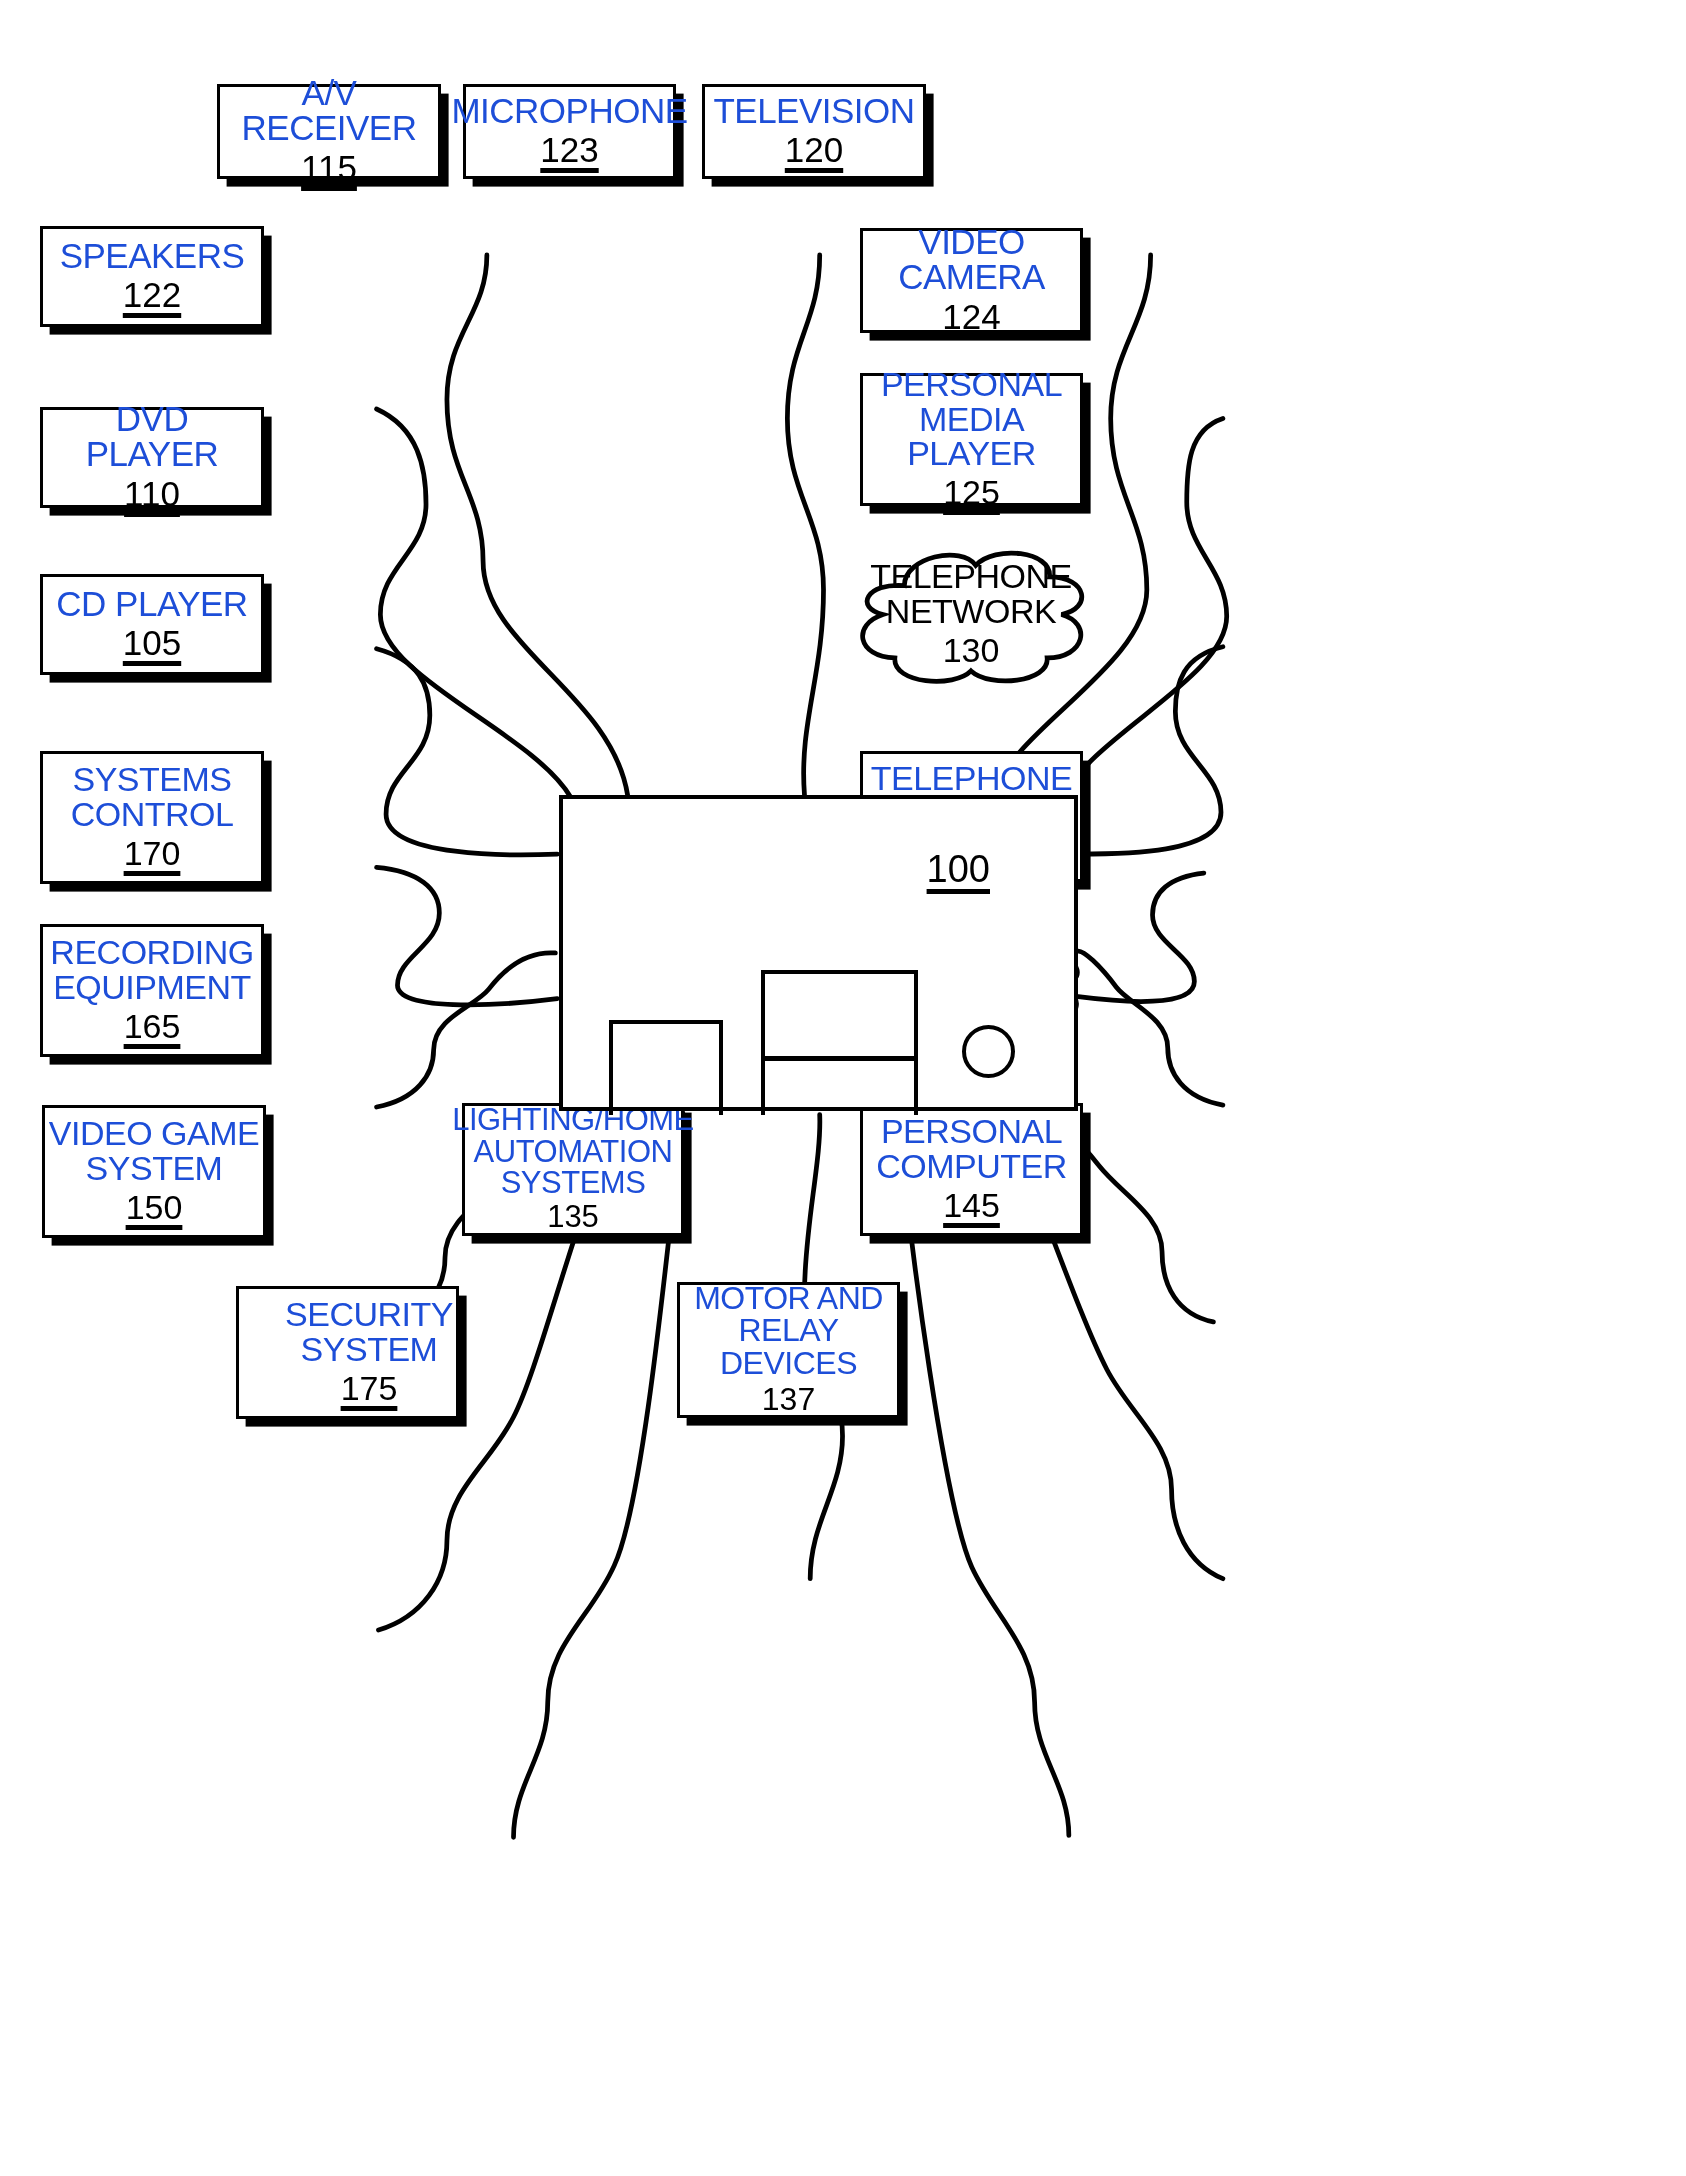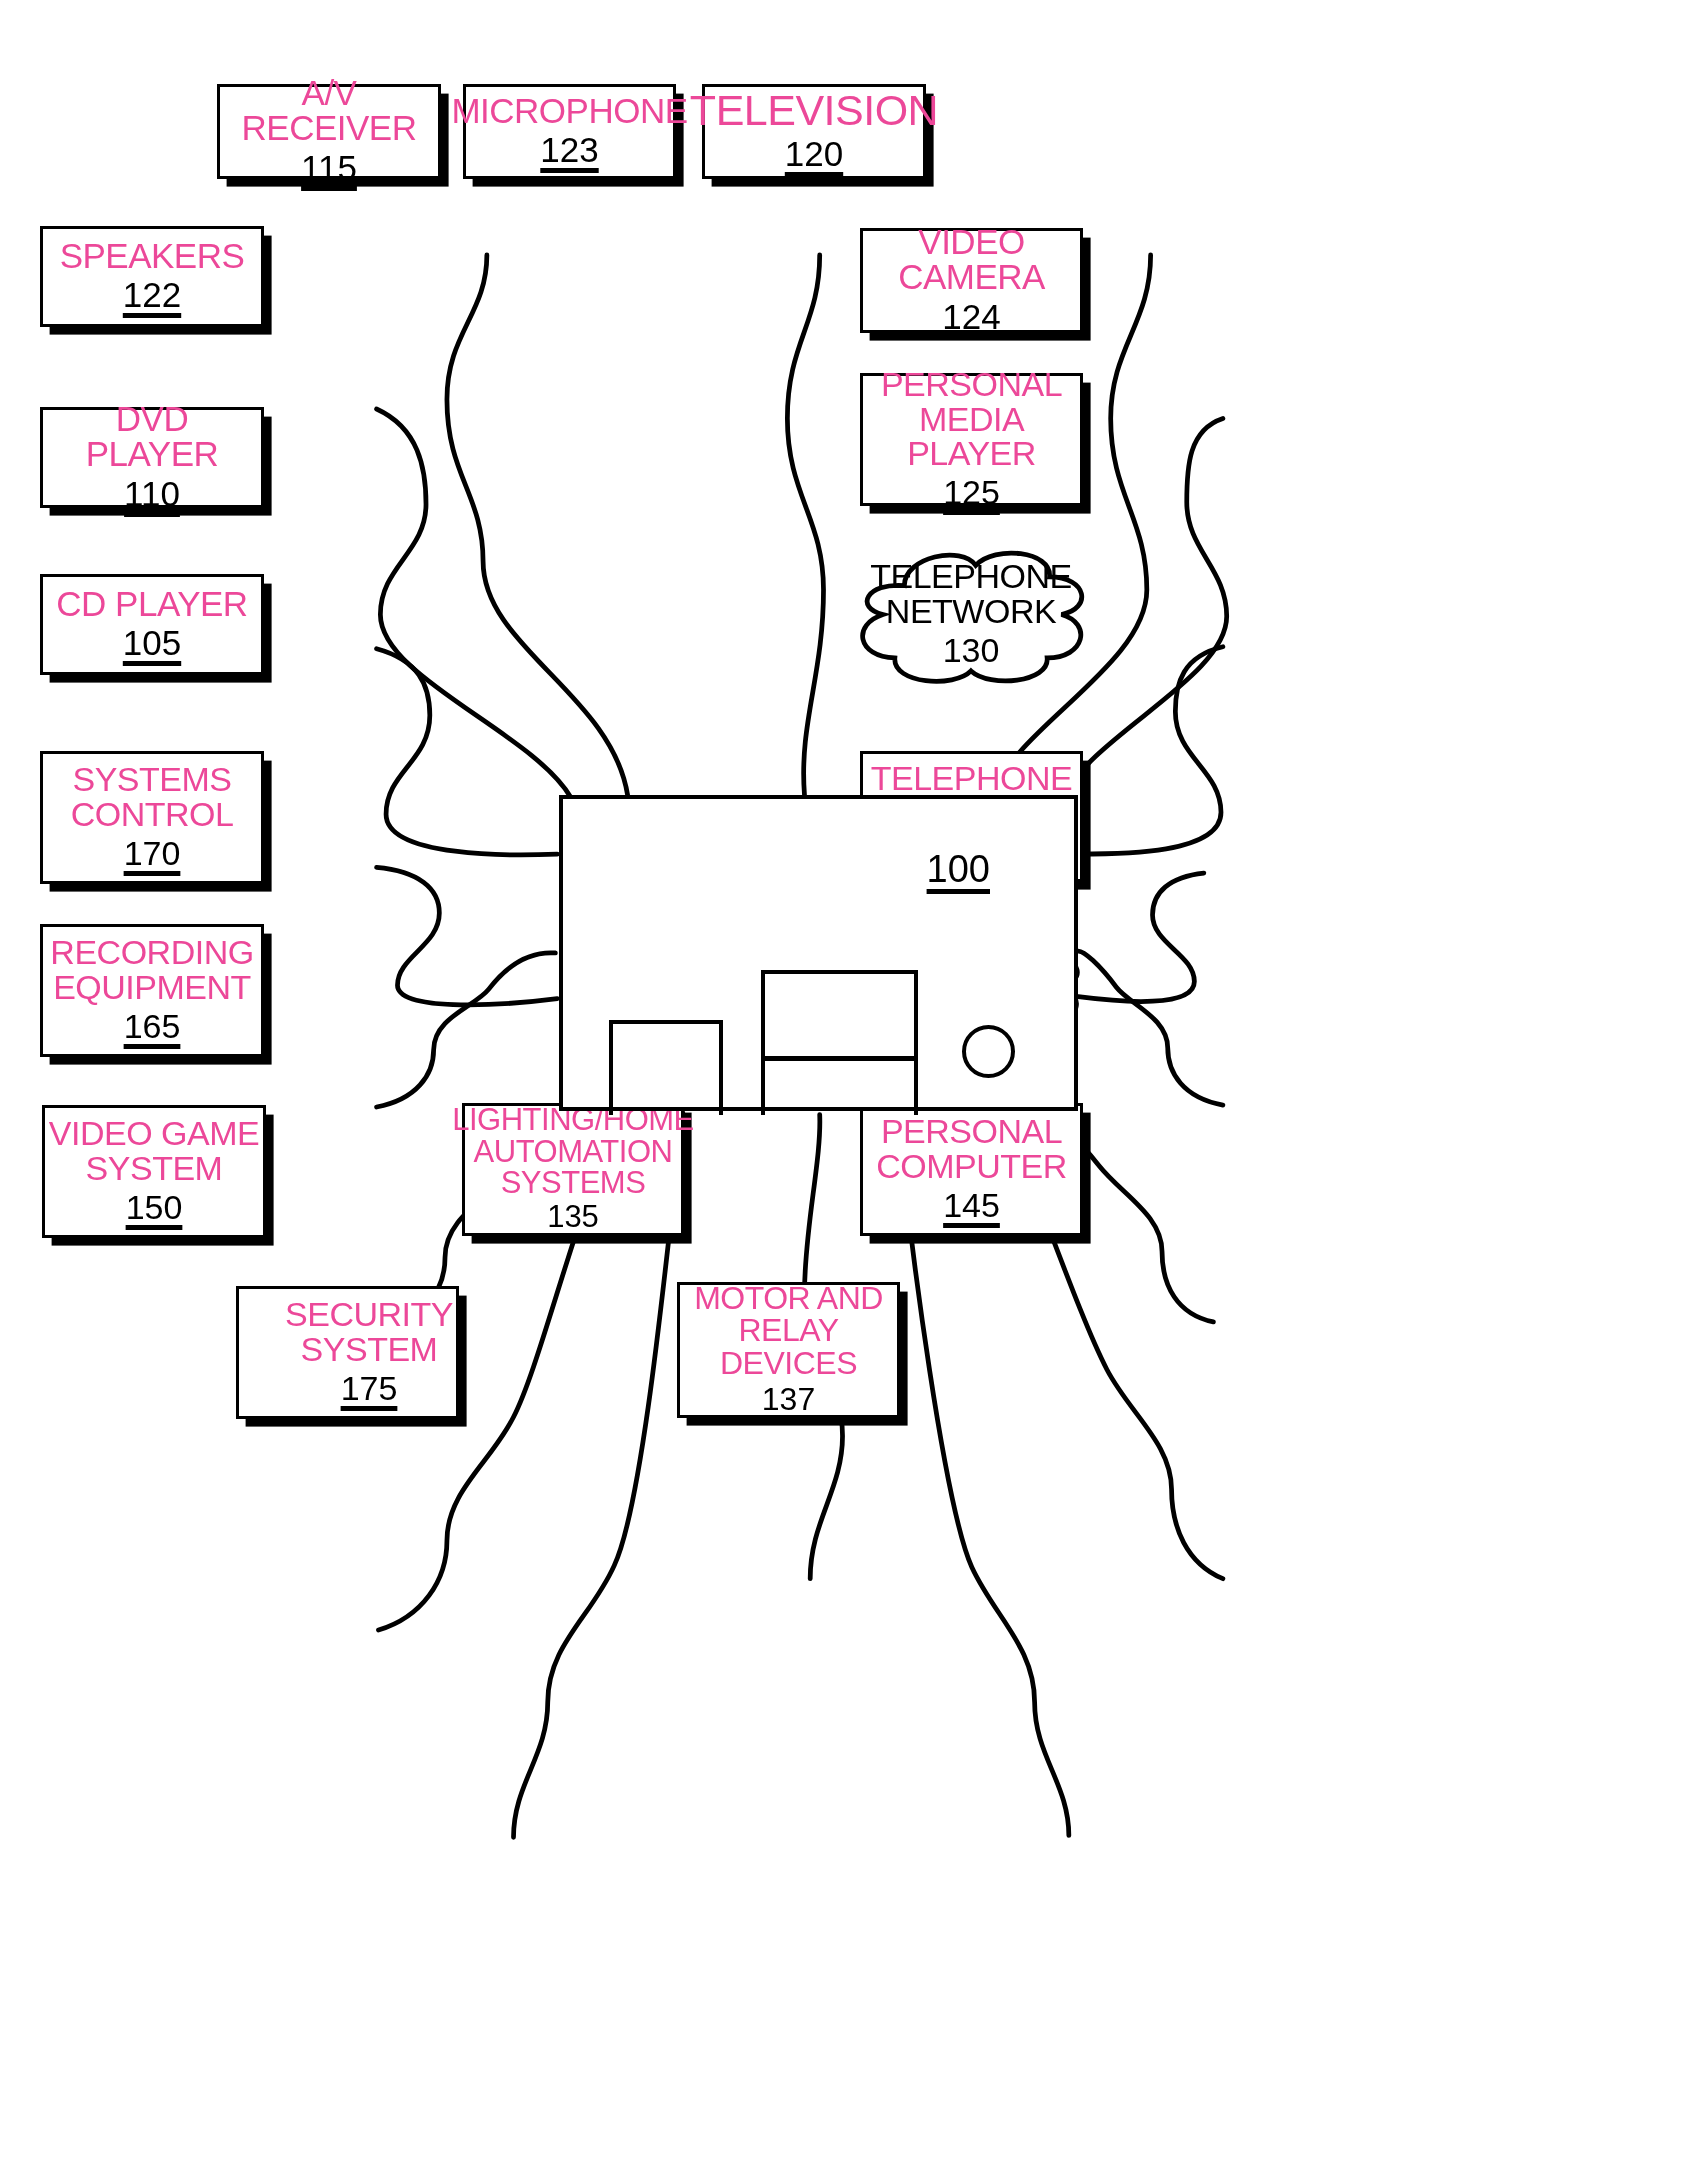--- a/index.html
+++ b/index.html
@@ -32,21 +32,21 @@
     box-shadow: 8.6px 8.6px 0 -1px #000000;
     display: flex;
     flex-direction: column;
     align-items: center;
     justify-content: center;
     text-align: center;
     z-index: 5;
   }
   .node .nlabel {
     display: block;
-    color: #ec4899;
+    color: #1d4ed8;
     letter-spacing: -0.5px;
     line-height: 1.02;
     white-space: pre-line;
     padding: 0 3.8px;
   }
   .node .nref {
     display: block;
     color: #000;
     text-decoration: underline;
     text-underline-offset: 5.7px;
@@ -186,21 +186,21 @@
   <div id="node-layer">
       <div class="node" style="left:217px; top:84px; width:224px; height:95px;">
         <span class="nlabel" style="font-size:35px;">A/V RECEIVER</span>
         <span class="nref" style="font-size:35px;">115</span>
       </div>
       <div class="node" style="left:463px; top:84px; width:213px; height:95px;">
         <span class="nlabel" style="font-size:35px;">MICROPHONE</span>
         <span class="nref" style="font-size:35px;">123</span>
       </div>
       <div class="node" style="left:702px; top:84px; width:224px; height:95px;">
-        <span class="nlabel" style="font-size:43px;">TELEVISION</span>
+        <span class="nlabel" style="font-size:35px;">TELEVISION</span>
         <span class="nref" style="font-size:35px;">120</span>
       </div>
       <div class="node" style="left:40px; top:226px; width:224px; height:101px;">
         <span class="nlabel" style="font-size:35px;">SPEAKERS</span>
         <span class="nref" style="font-size:35px;">122</span>
       </div>
       <div class="node" style="left:860px; top:228px; width:223px; height:105px;">
         <span class="nlabel" style="font-size:35px;">VIDEO CAMERA</span>
         <span class="nref" style="font-size:35px;">124</span>
       </div>

